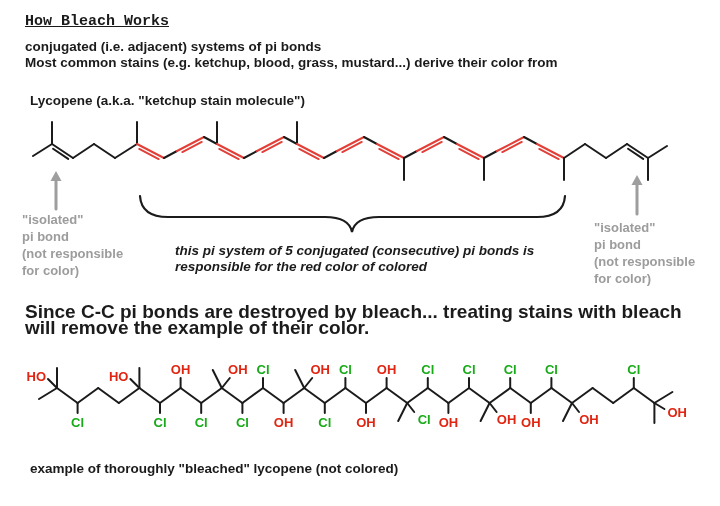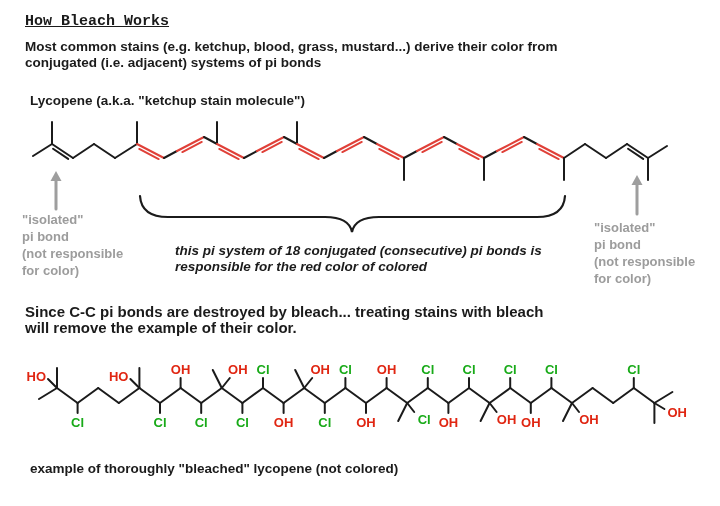--- a/index.html
+++ b/index.html
@@ -7,21 +7,21 @@
           font-family:"Liberation Sans",sans-serif;}
   #mol-svg{position:absolute;left:0;top:0;}
   .txt{position:absolute;white-space:nowrap;color:#1b1b1b;font-weight:bold;}
   #title{left:25px;top:13px;font-size:15px;text-decoration:underline;font-family:Liberation Mono, monospace;}
   #intro{left:25px;top:39px;font-size:13.5px;line-height:16px;}
   #lyco-label{left:30px;top:93px;font-size:13.5px;}
   .gray-note{font-size:13px;line-height:17px;color:#9c9c9c;}
   #gray-left{left:22px;top:211px;}
   #gray-right{left:594px;top:219px;}
   #brace-note{left:175px;top:243px;font-size:13.5px;line-height:16px;font-style:italic;}
-  #since{left:25px;top:304px;font-size:15px;line-height:16px;}
+  #since{left:25px;top:304px;font-size:19px;line-height:16px;}
   #caption{left:30px;top:461px;font-size:13.5px;}
   text.atom{font-family:"Liberation Sans",sans-serif;font-weight:bold;font-size:13px;}
 </style>
 </head>
 <body>
 
 <div id="canvas">
 
   <svg id="mol-svg" width="720" height="506" viewBox="0 0 720 506">
       <line x1="33" y1="156" x2="52" y2="144" stroke="#1b1b1b" stroke-width="2" stroke-linecap="round"></line>
@@ -170,42 +170,42 @@
       <text x="589" y="424" fill="#e02612" text-anchor="middle" class="atom">OH</text>
       <line x1="633.8000000000001" y1="388" x2="633.8000000000001" y2="378" stroke="#1b1b1b" stroke-width="2" stroke-linecap="round"></line>
       <text x="633.8000000000001" y="374" fill="#18aa18" text-anchor="middle" class="atom">Cl</text>
       <line x1="654.4000000000001" y1="403" x2="664.4000000000001" y2="409" stroke="#1b1b1b" stroke-width="2" stroke-linecap="round"></line>
       <text x="667.4000000000001" y="417" fill="#e02612" text-anchor="start" class="atom">OH</text>
     </svg>
 
   <div id="title" class="txt">How Bleach Works</div>
 
   <div id="intro" class="txt">
+    <div>conjugated (i.e. adjacent) systems of pi bonds</div>
     <div>Most common stains (e.g. ketchup, blood, grass, mustard...) derive their color from</div>
-    <div>conjugated (i.e. adjacent) systems of pi bonds</div>
   </div>
 
   <div id="lyco-label" class="txt">Lycopene (a.k.a. "ketchup stain molecule")</div>
 
   <div id="gray-left" class="txt gray-note">
     <div>"isolated"</div>
     <div>pi bond</div>
     <div>(not responsible</div>
     <div>for color)</div>
   </div>
 
   <div id="gray-right" class="txt gray-note">
     <div>"isolated"</div>
     <div>pi bond</div>
     <div>(not responsible</div>
     <div>for color)</div>
   </div>
 
   <div id="brace-note" class="txt">
-    <div>this pi system of 18 conjugated (consecutive) pi bonds is</div>
+    <div>this pi system of 5 conjugated (consecutive) pi bonds is</div>
     <div>responsible for the red color of colored</div>
   </div>
 
   <div id="since" class="txt">
     <div>Since C-C pi bonds are destroyed by bleach... treating stains with bleach</div>
     <div>will remove the example of their color.</div>
   </div>
 
   <div id="caption" class="txt">example of thoroughly "bleached" lycopene (not colored)</div>
 

